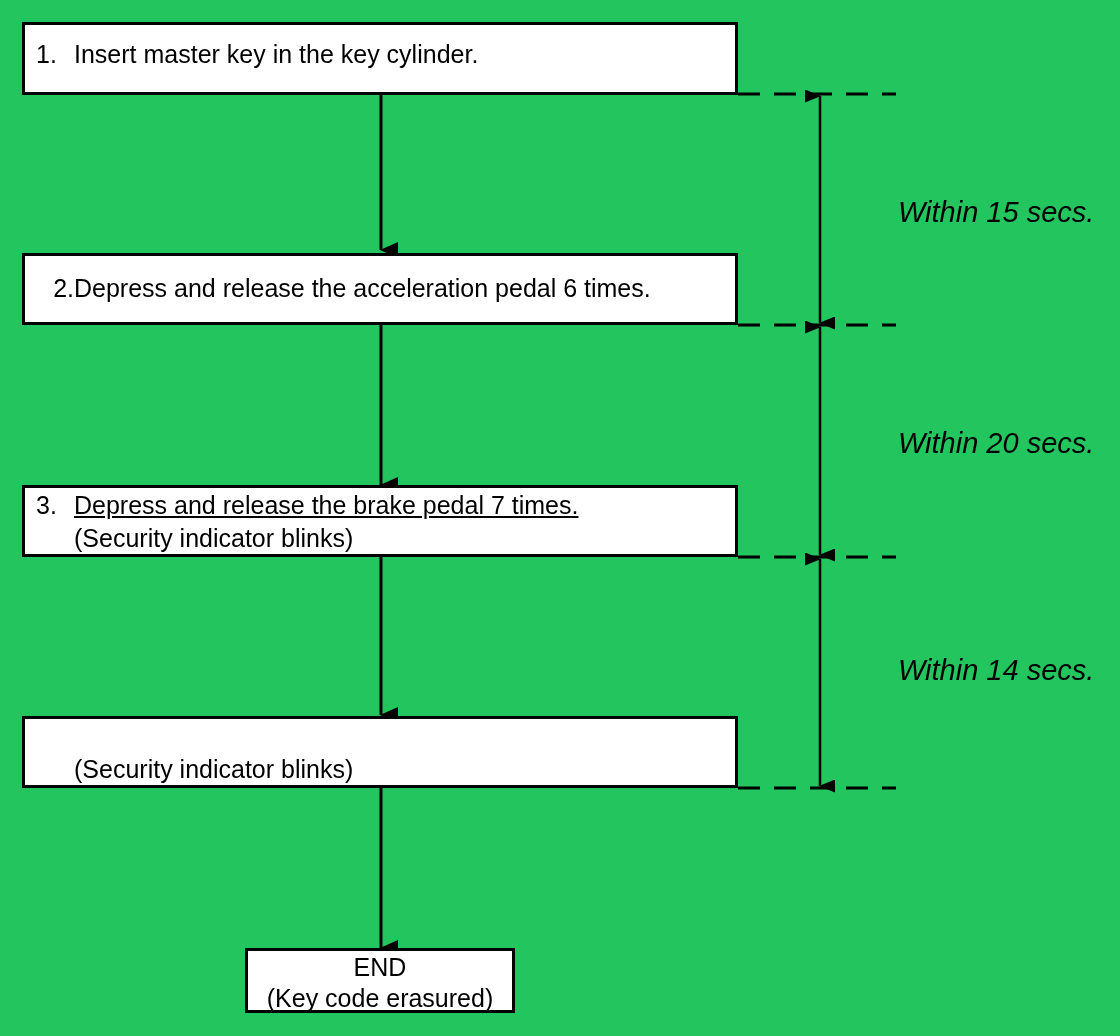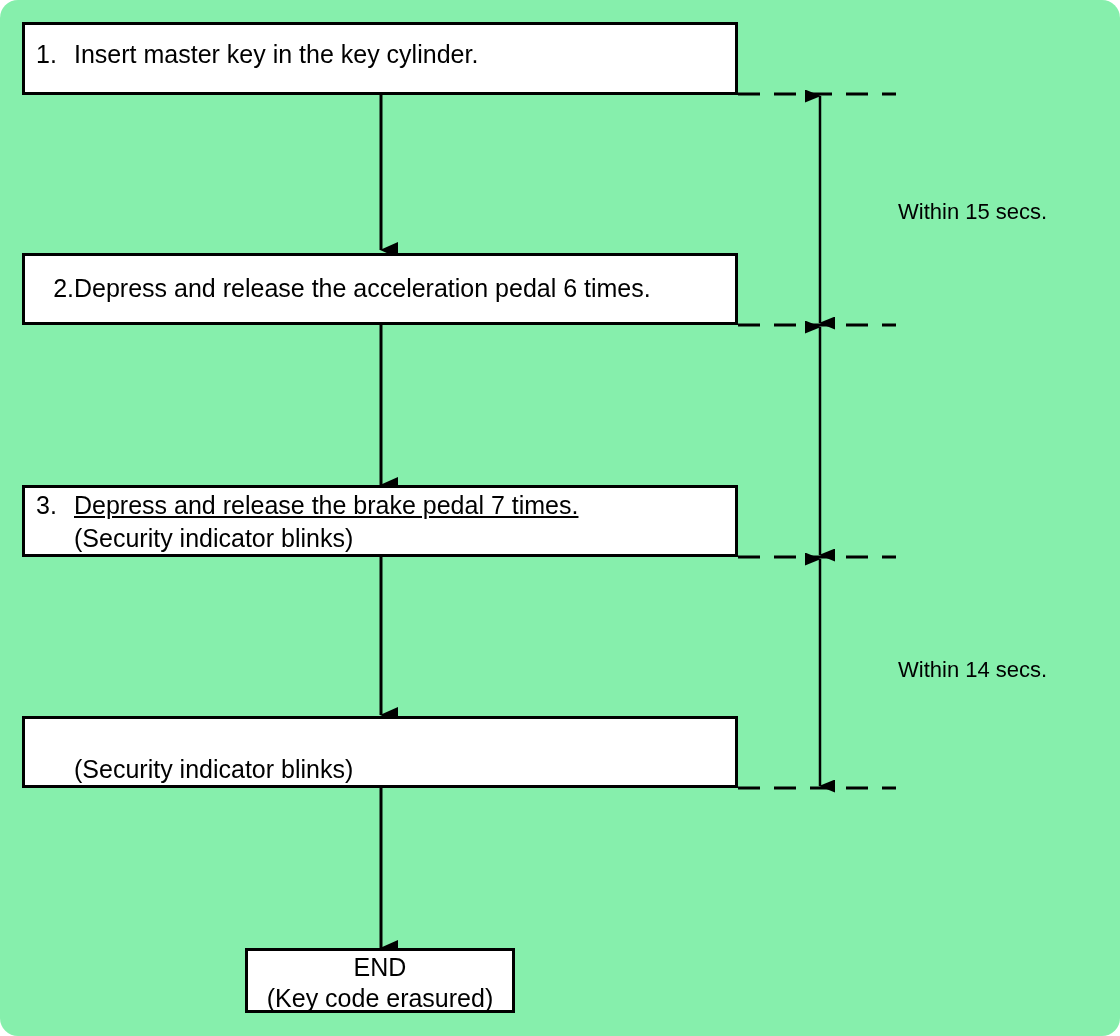--- a/index.html
+++ b/index.html
@@ -8,23 +8,22 @@
     background: #ffffff;
   }
   body {
     font-family: "Liberation Sans", sans-serif;
     color: #000000;
   }
   #page {
     position: relative;
     width: 1120px;
     height: 1036px;
-    background: #86efac;
+    background: #22c55e;
     overflow: hidden;
-    border-radius: 18px;
   }
   .svg-layer {
     position: absolute;
     left: 0;
     top: 0;
     width: 1120px;
     height: 1036px;
   }
   .step-box {
     position: absolute;
@@ -50,24 +49,25 @@
     background: #ffffff;
     text-align: center;
   }
   .end-line {
     font-size: 25px;
     line-height: 31px;
     white-space: pre;
   }
   .timing-label {
     position: absolute;
-    font-size: 22px;
+    font-size: 29px;
     line-height: 30px;
     white-space: pre;
     color: #000000;
+    font-style: italic;
   }
 </style>
 </head>
 <body>
 
 <div id="page">
 
   <svg class="svg-layer" viewBox="0 0 1120 1036">
     <defs>
       <marker id="arrowDown" markerWidth="16" markerHeight="18" refX="8" refY="17" orient="auto" markerUnits="userSpaceOnUse">
@@ -108,15 +108,16 @@
 
   <div class="step-box" style="left:22px; top:716px; width:716px; height:72px;"></div>
   <div class="step-text" style="left:74px; top:753px;">(Security indicator blinks)</div>
 
   <div class="end-box" style="left:245px; top:948px; width:270px; height:65px;">
     <div class="end-line" style="margin-top:1px;">END</div>
     <div class="end-line">(Key code erasured)</div>
   </div>
 
   <div class="timing-label" style="left:898px; top:197px;">Within 15 secs.</div>
+  <div class="timing-label" style="left:898px; top:428px;">Within 20 secs.</div>
   <div class="timing-label" style="left:898px; top:655px;">Within 14 secs.</div>
 
 </div>
 
 </body></html>

